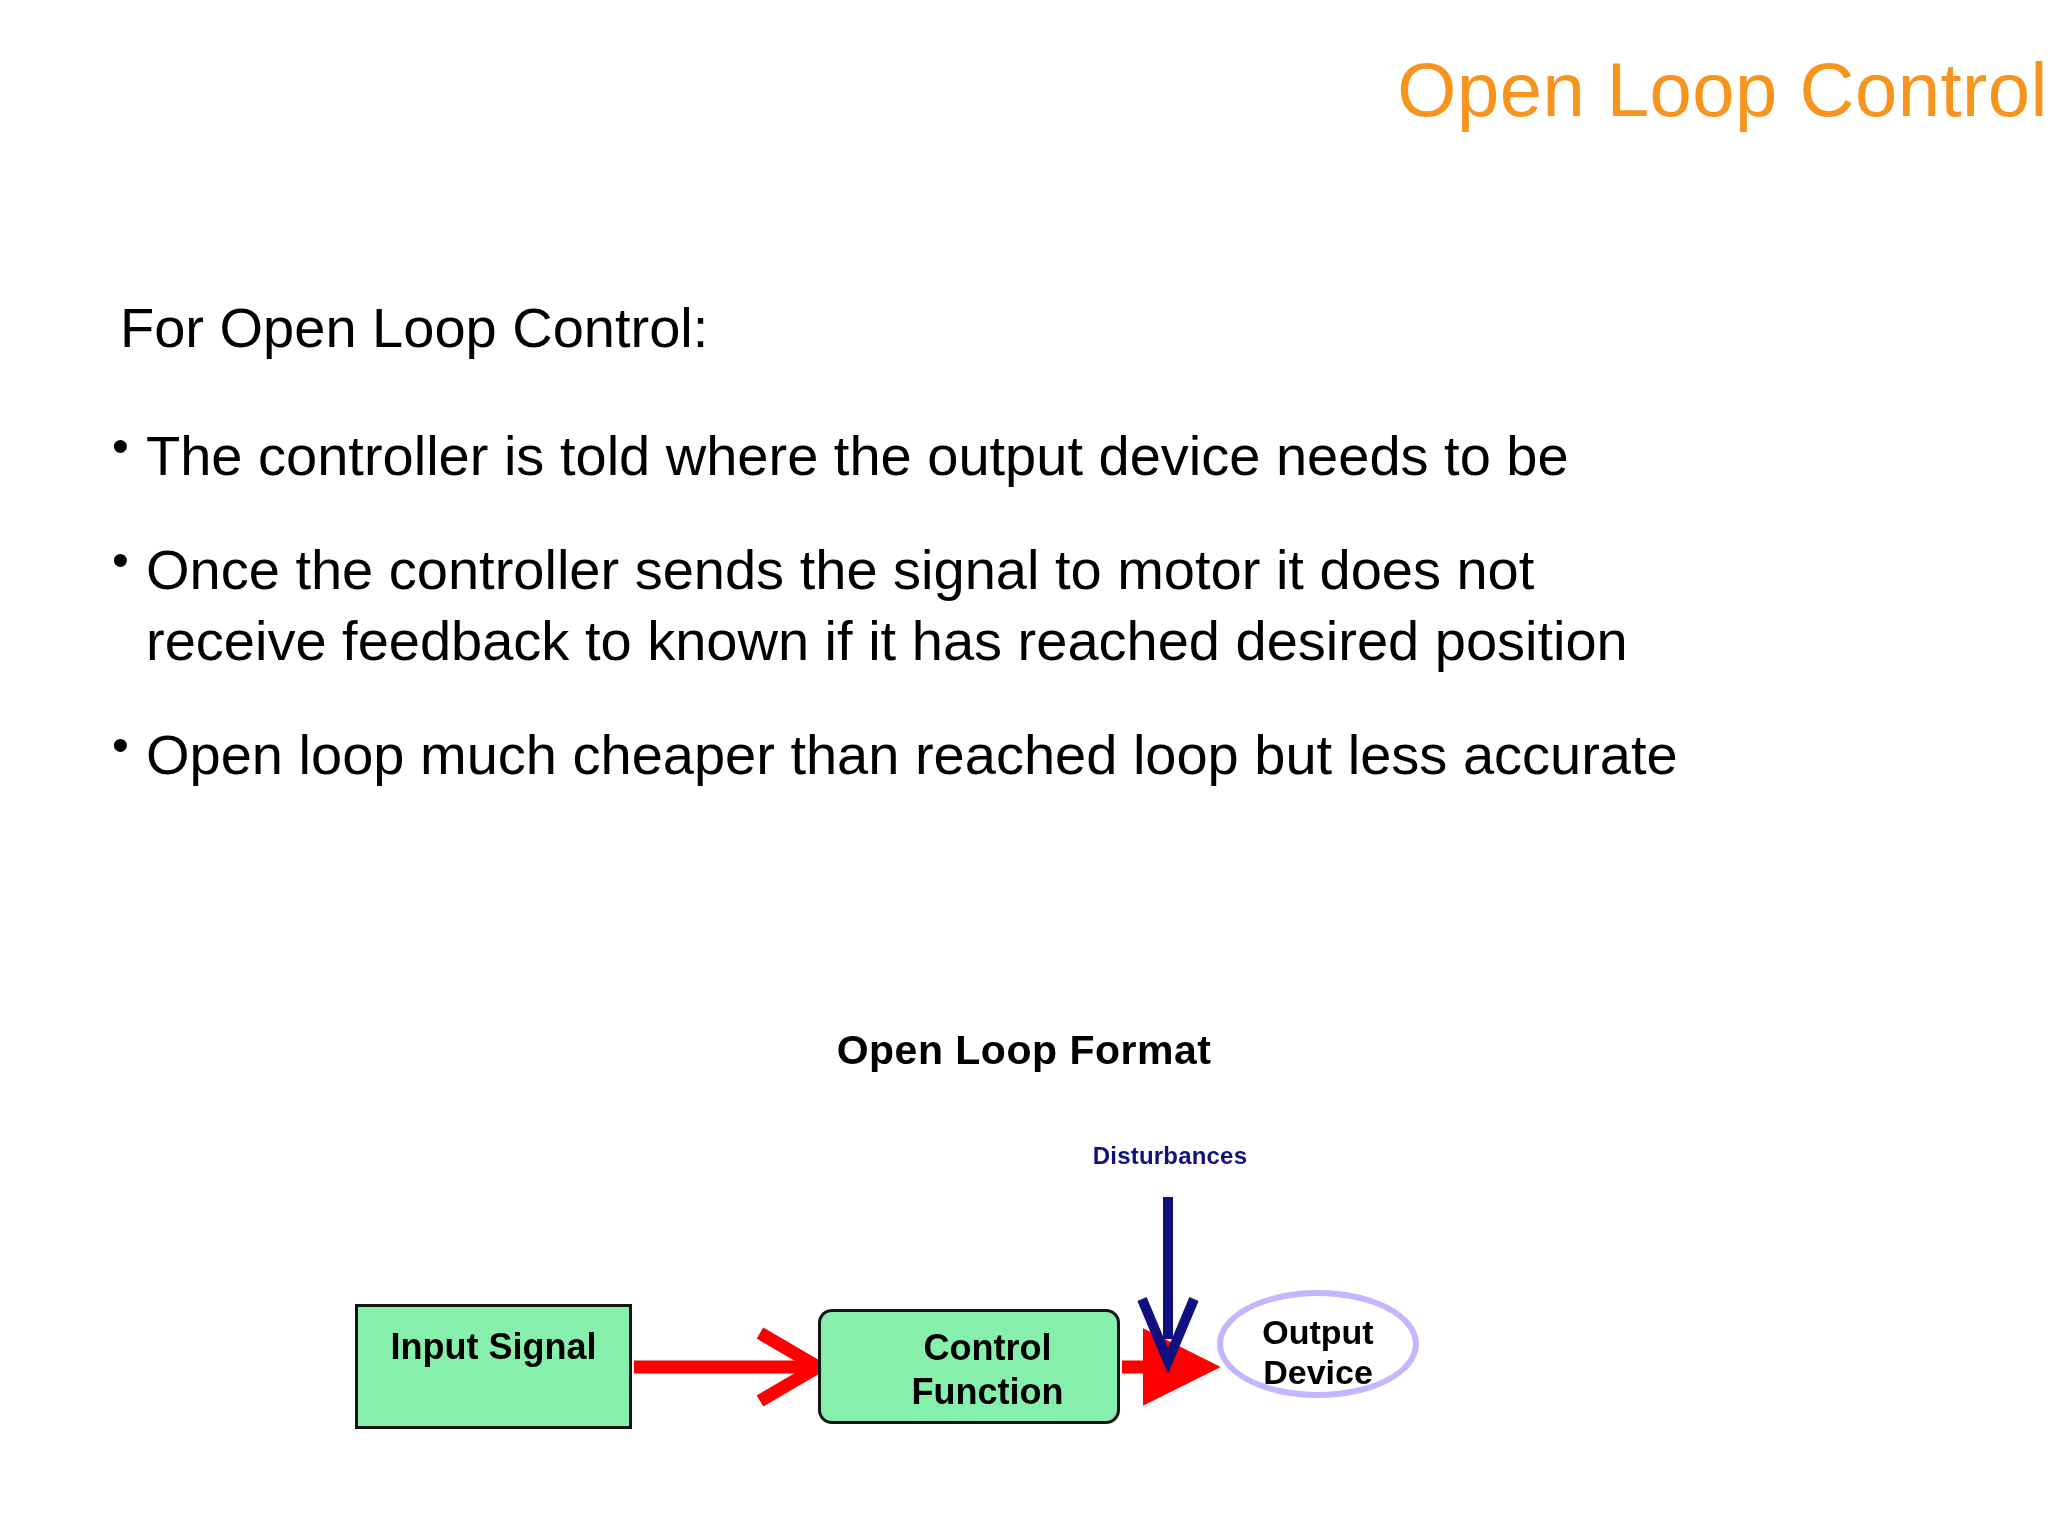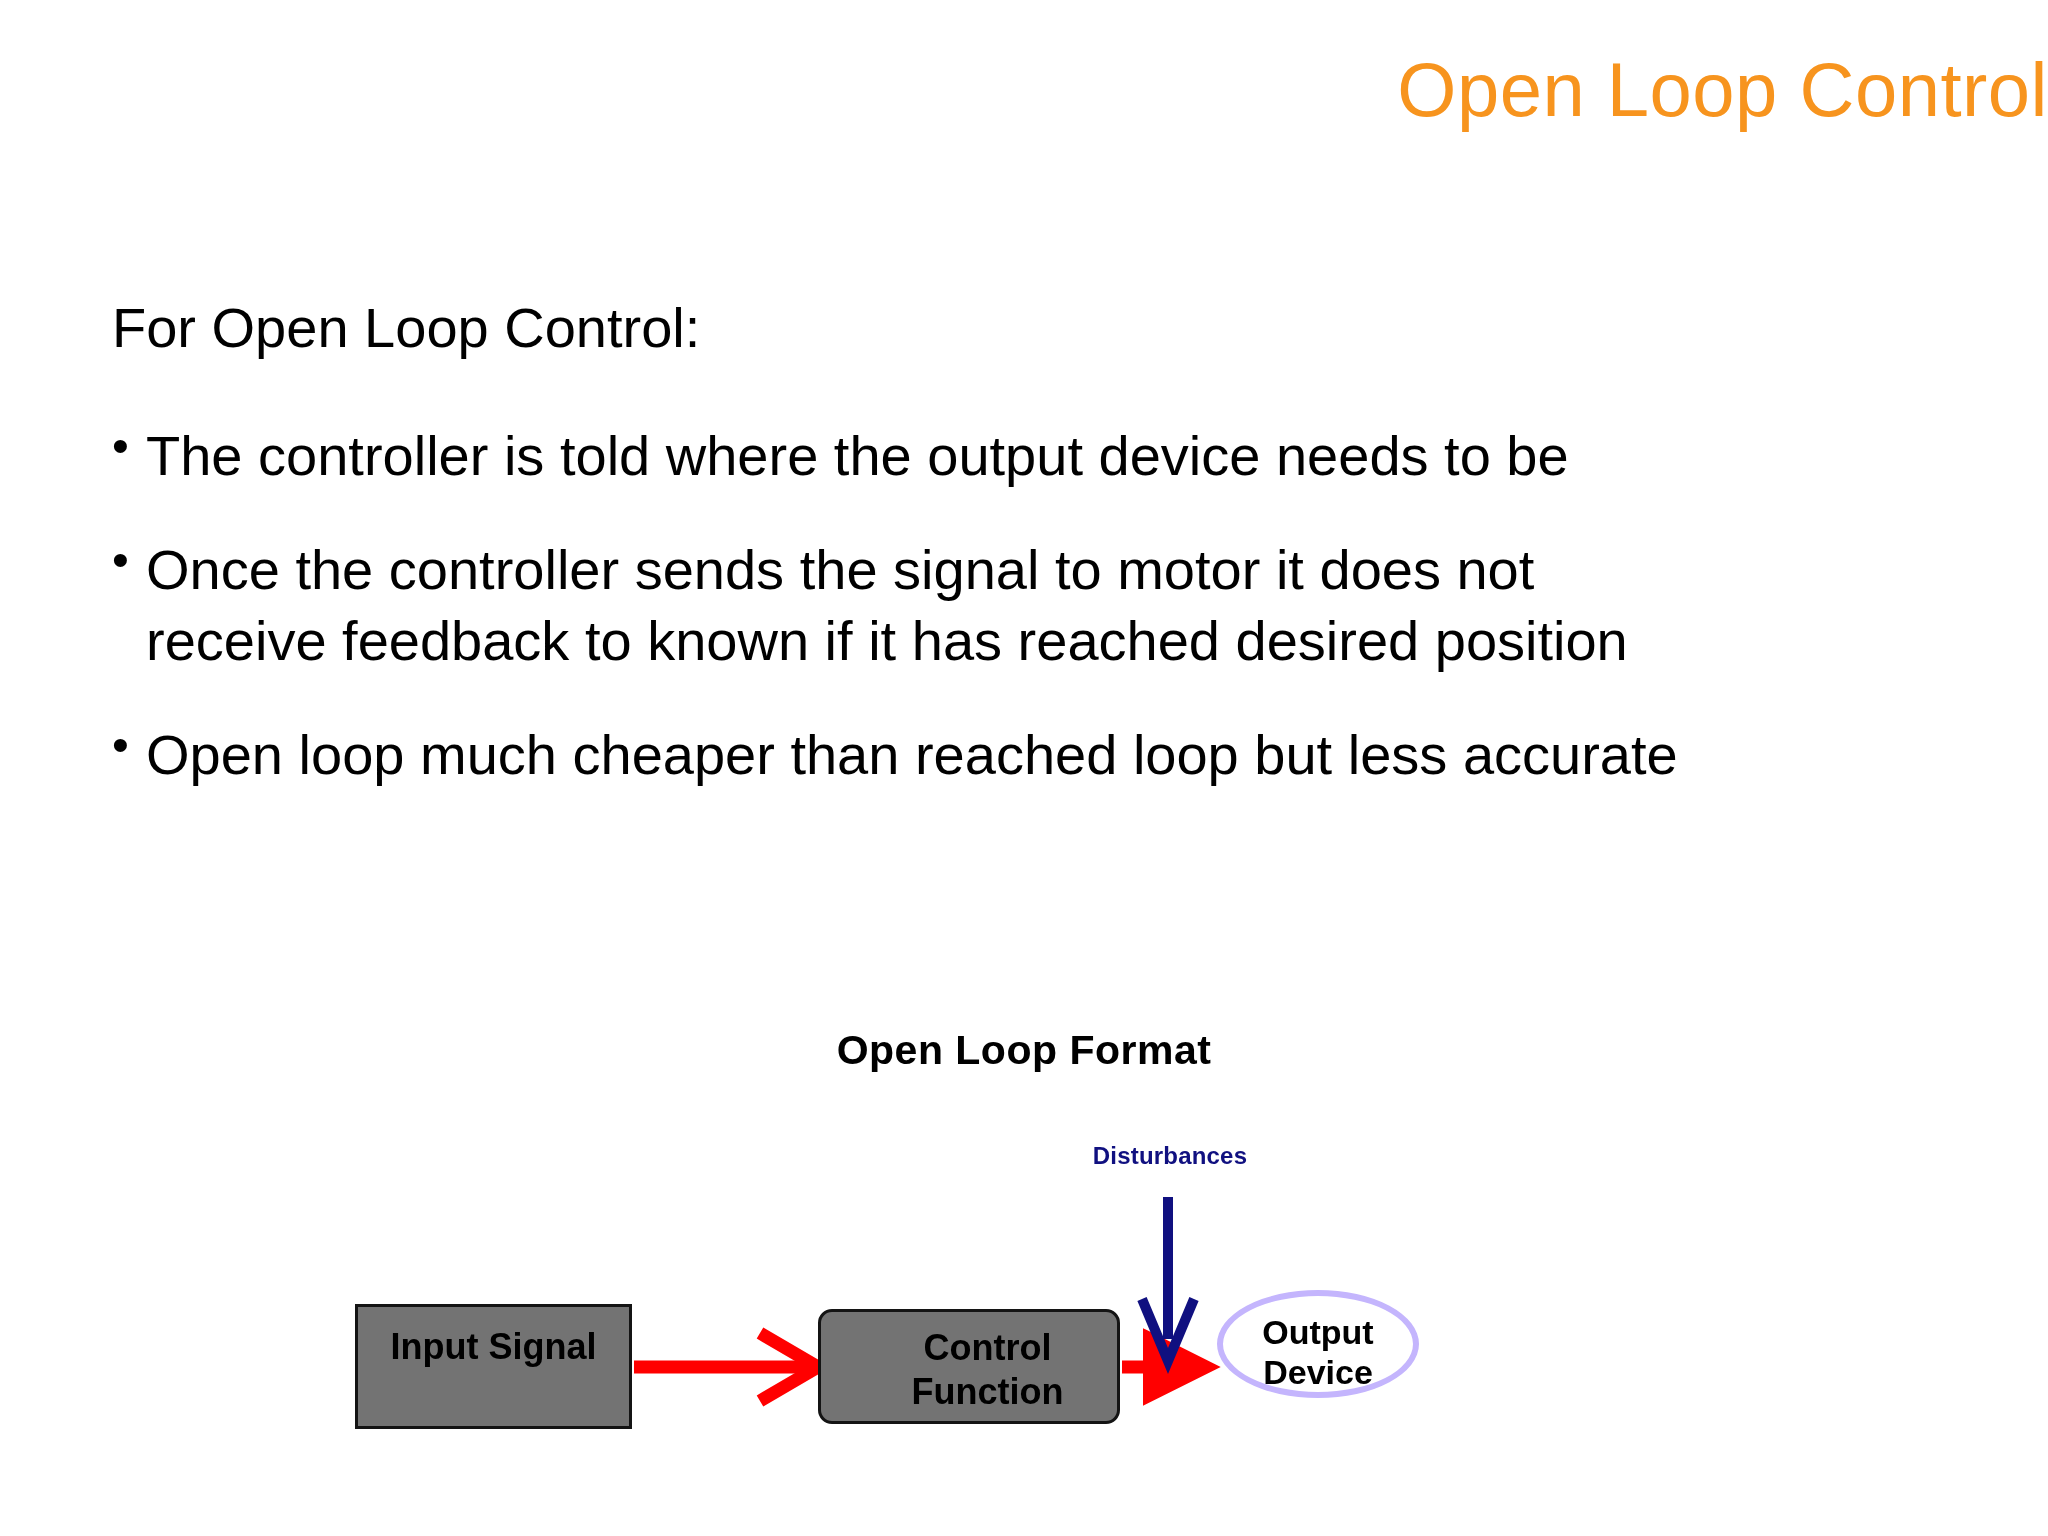--- a/index.html
+++ b/index.html
@@ -40,21 +40,21 @@
     width: 1850px;
     color: #000000;
     font-family: "Liberation Sans Narrow", "Liberation Sans", sans-serif;
     font-size: 56px;
     font-weight: 400;
     line-height: 1.0;
   }
   .lead-line {
     font-size: 56px;
     line-height: 1.0;
-    margin: 0 0 64px 0;
+    margin: 0 0 64px 8px;
     white-space: nowrap;
   }
   .bullet-row {
     display: flex;
     align-items: flex-start;
     margin: 0 0 42px 0;
   }
   .bullet-dot {
     flex: 0 0 auto;
     width: 34px;
@@ -100,21 +100,21 @@
     font-family: "Liberation Sans", sans-serif;
     font-weight: bold;
     font-size: 24px;
     color: #101080;
     letter-spacing: 0.2px;
     white-space: nowrap;
   }
 
   .node-box {
     position: absolute;
-    background: #737373;
+    background: #86efac;
     border: 3px solid #141414;
     box-sizing: border-box;
     font-family: "Liberation Sans", sans-serif;
     font-weight: bold;
     font-size: 36px;
     color: #000000;
     line-height: 1.22;
     text-align: center;
   }
   #node-input-signal {

